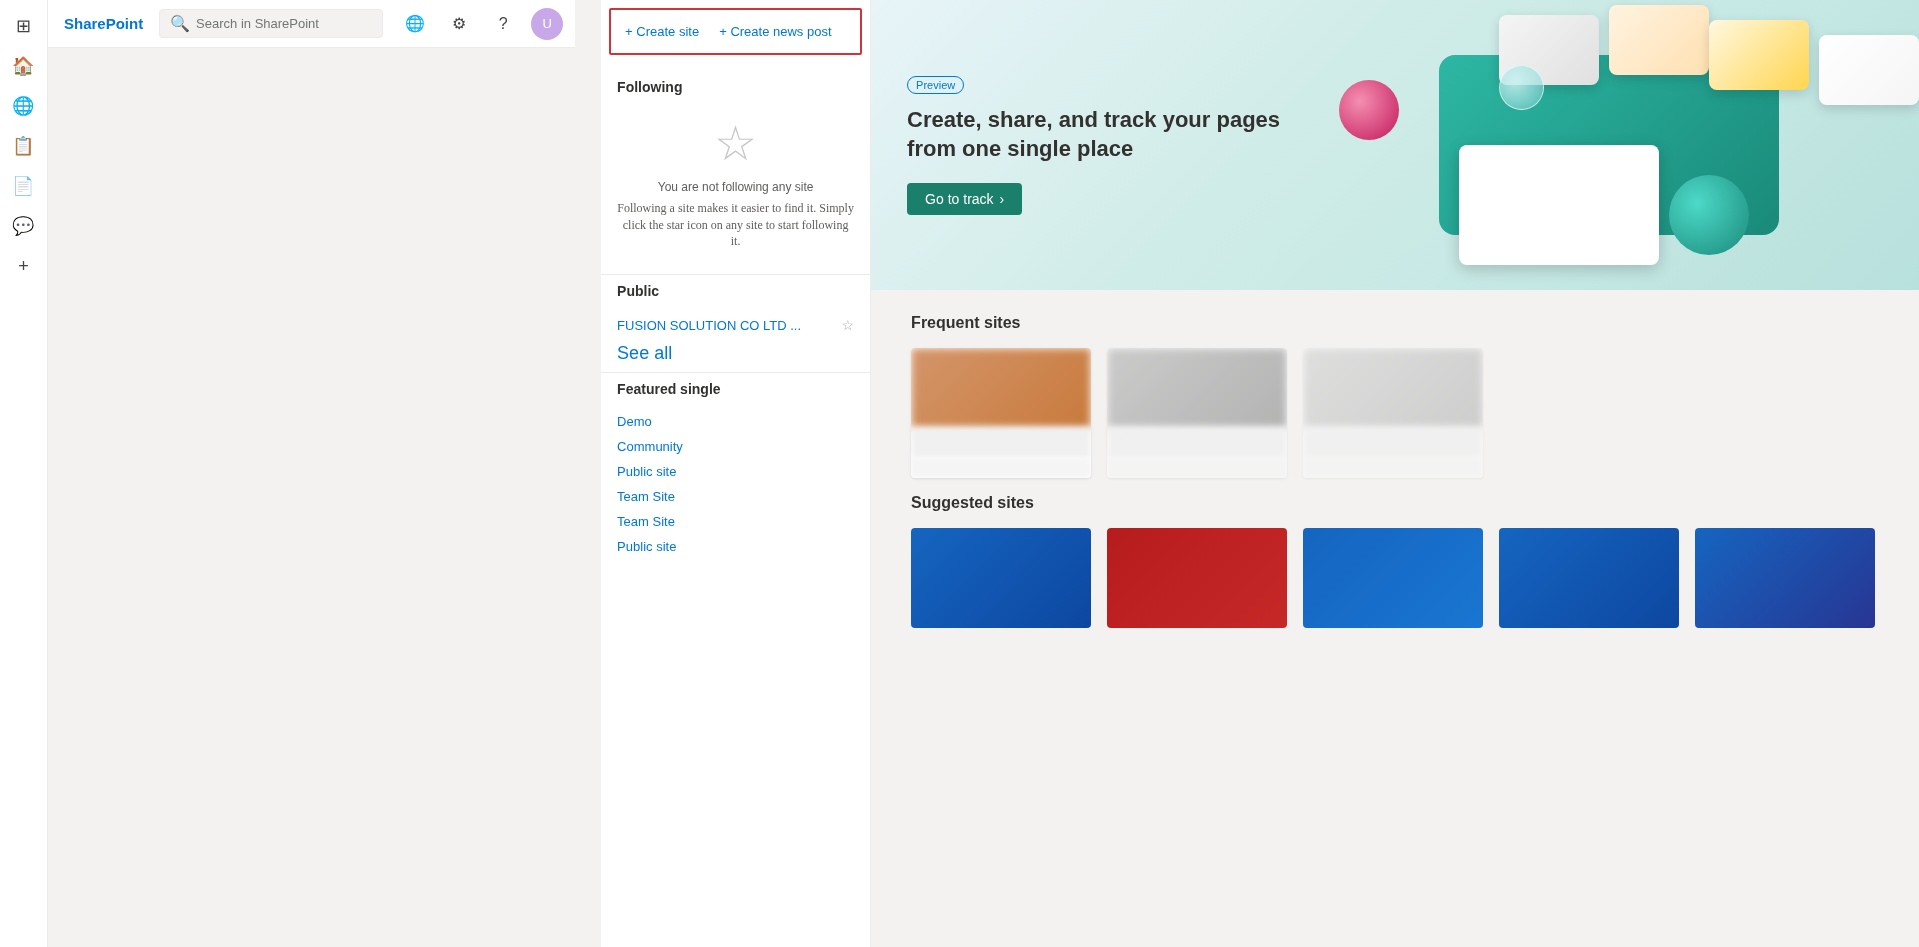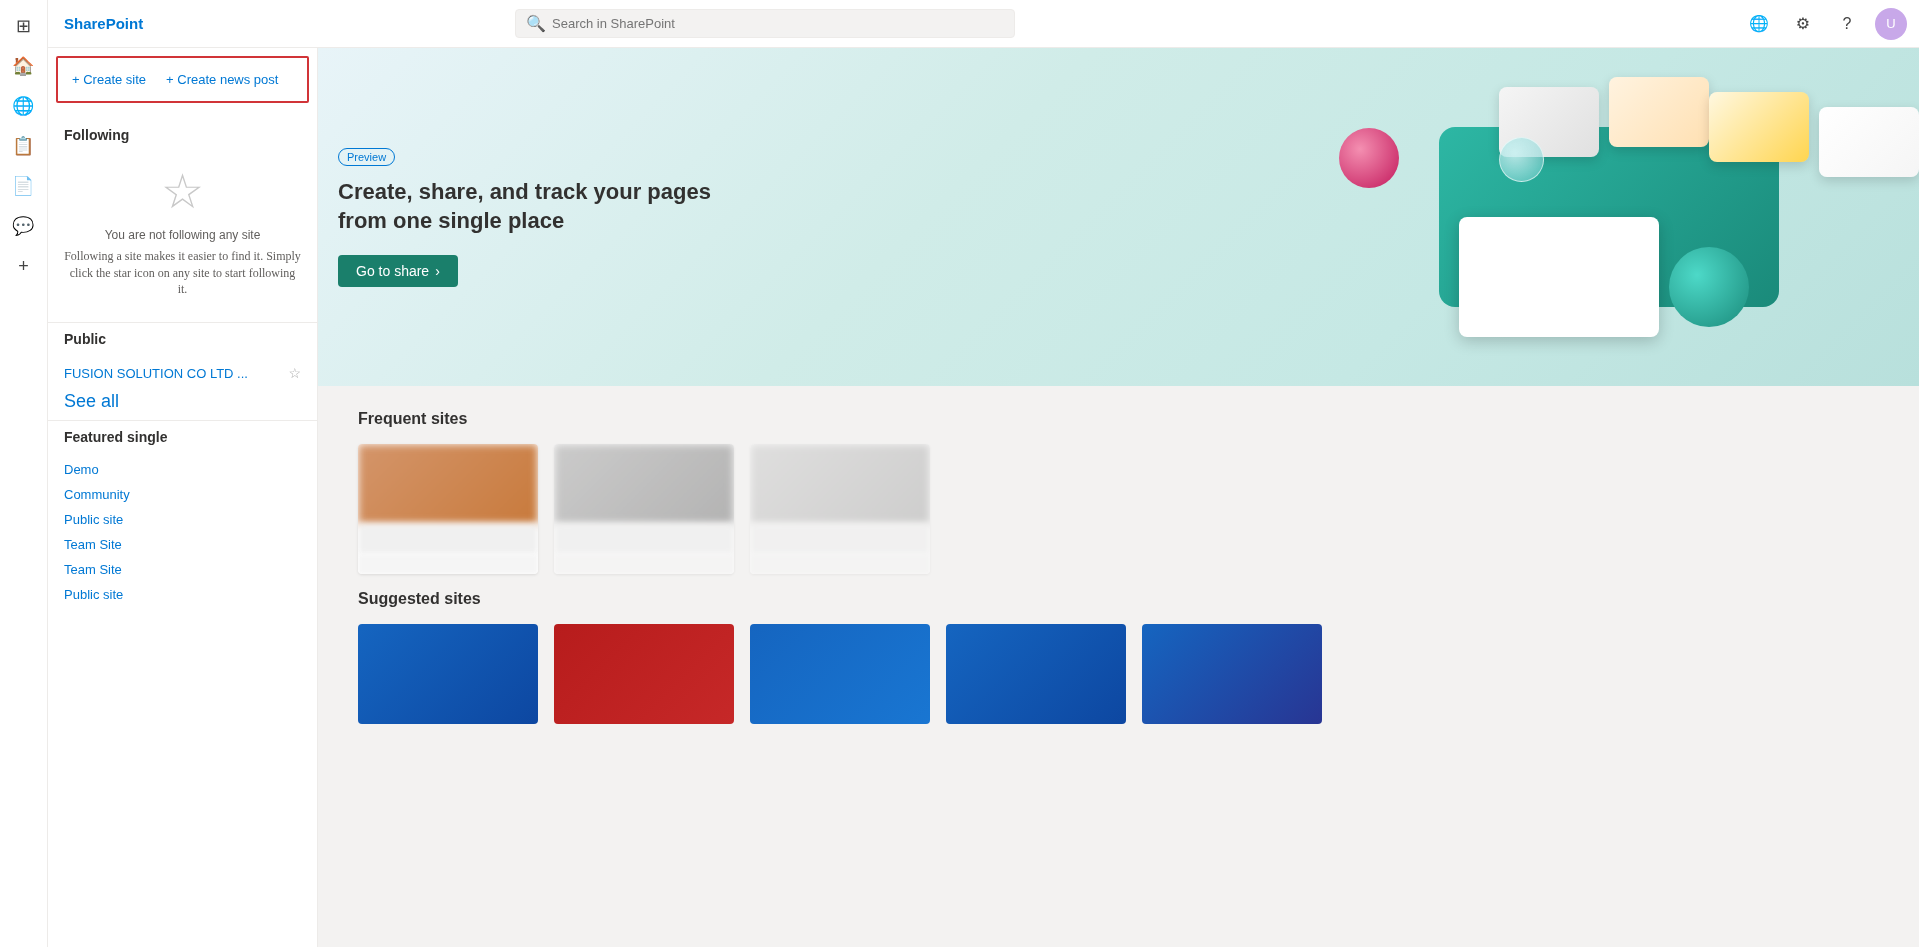--- a/index.html
+++ b/index.html
@@ -26,22 +26,23 @@
       border-radius: 4px;
       cursor: pointer;
       color: #444;
       font-size: 18px;
     }
 
     
     .main-container {
       display: flex;
       flex: 1;
-      flex-direction: column;
+      flex-direction: row;
       overflow: hidden;
+      gap: 26px;
     }
 
     
     .top-bar {
       height: 48px;
       background: #fff;
       border-bottom: 1px solid #edebe9;
       display: flex;
       align-items: center;
       padding: 0 12px;
@@ -218,25 +219,25 @@
     
     .main-content {
       flex: 1;
       overflow-y: auto;
       padding: 0;
     }
 
     
     .hero-banner {
       background: linear-gradient(135deg, #e8f4f8 0%, #d0ece8 40%, #c5e8e4 70%, #b8e0dc 100%);
-      height: 338px;
+      height: 290px;
       position: relative;
       display: flex;
       align-items: center;
-      padding: 32px 20px;
+      padding: 32px 36px;
       overflow: hidden;
     }
     .hero-content {
       flex: 0 0 auto;
       max-width: 380px;
       z-index: 2;
     }
     .preview-badge {
       display: inline-block;
       border: 1px solid #0078d4;
@@ -475,21 +476,21 @@
       </div>
     </div>
 
     <div class="main-content">
 
       <div class="hero-banner">
         <div class="hero-content">
           <div class="preview-badge">Preview</div>
           <h1 class="hero-title">Create, share, and track your pages from one single place</h1>
           <button class="go-to-pages-btn">
-            <span>Go to share</span>
+            <span>Go to track</span>
             <span>›</span>
           </button>
         </div>
 
         <div class="hero-illustration">
           <div class="illustration-base">
             <div class="floating-card card1"></div>
             <div class="floating-card card2"></div>
             <div class="floating-card card3"></div>
             <div class="floating-card card4"></div>

